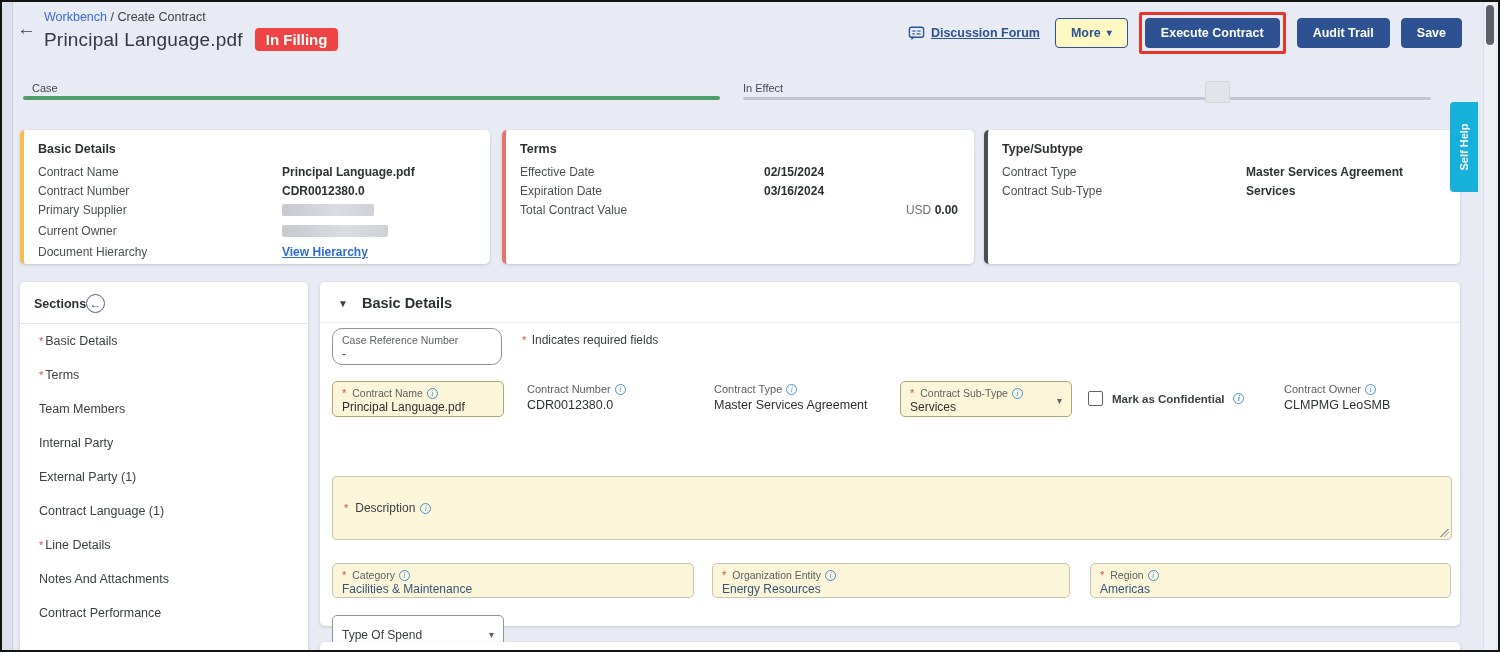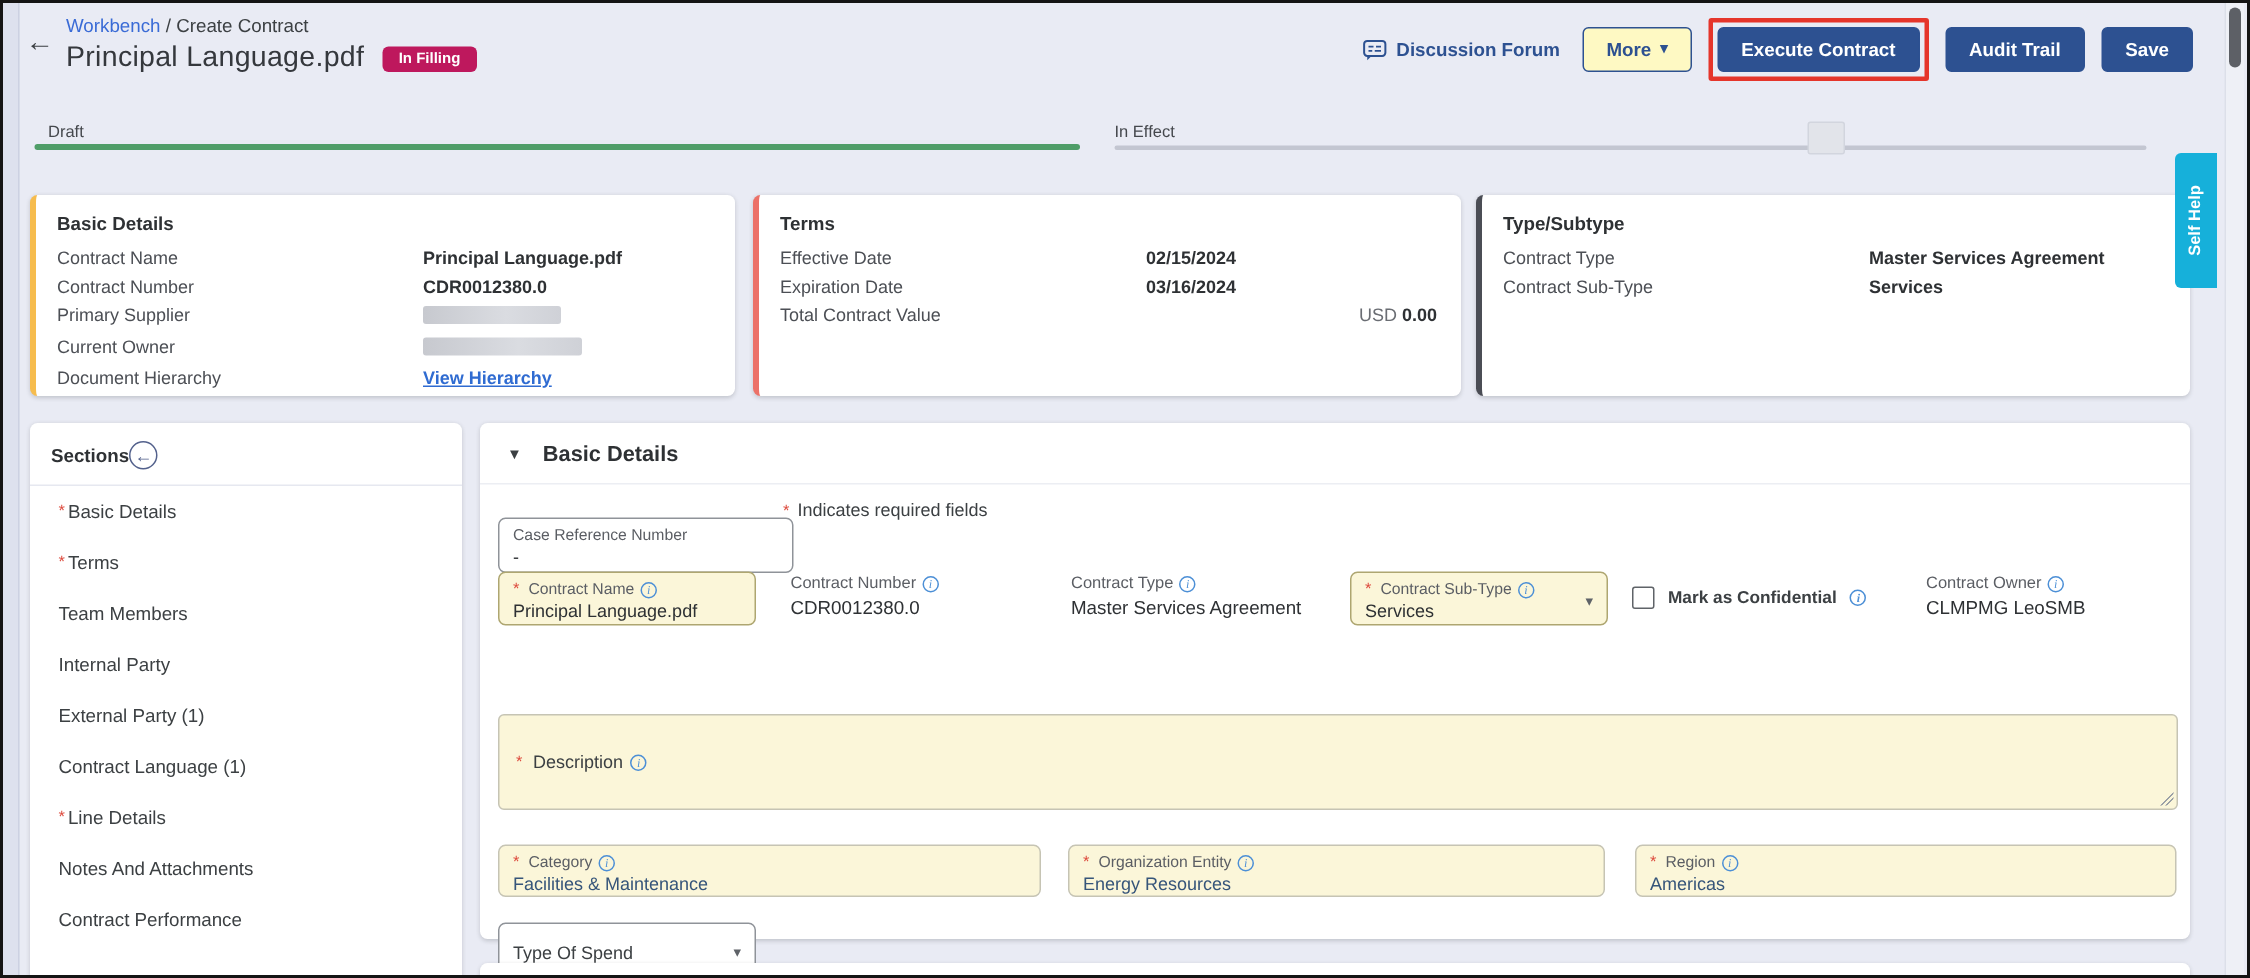--- a/index.html
+++ b/index.html
@@ -9,27 +9,27 @@
   .left-strip { position:absolute; left:0; top:0; width:11px; height:100%;
                 background:#dde1ee; border-right:1px solid #ccd1e2; }
 
   
   .back { position:absolute; left:15px; top:16px; font-size:19px; color:#3c4043; cursor:pointer; }
   .crumbs { position:absolute; left:42px; top:8px; font-size:12.5px; }
   .crumb-link { color:#3a6bd6; }
   .crumb-cur { color:#3c4043; }
   .title-row { position:absolute; left:42px; top:26px; display:flex; align-items:center; gap:12px; }
   .page-title { font-size:19px; color:#35383d; font-weight:500; letter-spacing:.2px; }
-  .badge { background:#be185d; color:#fff; font-size:10px; font-weight:bold;
+  .badge { background:#ef4444; color:#fff; font-size:15px; font-weight:bold;
            padding:3px 11px; border-radius:4px; }
 
   .toolbar { position:absolute; top:9px; right:36px; height:44px;
              display:flex; align-items:center; gap:11px; }
   .df { display:flex; align-items:center; gap:6px; color:#2d5191; font-size:12.5px;
-        font-weight:bold; margin-right:4px; cursor:pointer; }
+        font-weight:bold; margin-right:4px; cursor:pointer;text-decoration:underline; }
   .btn { height:30px; border-radius:4px; font-size:12.5px; font-weight:bold;
          display:flex; align-items:center; justify-content:center; padding:0 15px; cursor:pointer; }
   .btn-outline { background:#fef9c3; border:1px solid #2d5191; color:#2d5191; gap:6px; }
   .btn-solid { background:#2d5191; border:1px solid #2d5191; color:#fff; }
   .annot { border:3px solid #e5352b; padding:3px; border-radius:2px; }
   .caret { font-size:10px; line-height:1; }
 
   
   .stage-label { position:absolute; font-size:11px; color:#45484d; }
   .bar { position:absolute; border-radius:2px; }
@@ -149,21 +149,21 @@
       </div>
     </div>
     <div class="btn btn-solid">
       <span>Audit Trail</span>
     </div>
     <div class="btn btn-solid">
       <span>Save</span>
     </div>
   </div>
 
-  <div class="stage-label" style="left:30px; top:80px;">Draft</div>
+  <div class="stage-label" style="left:30px; top:80px;">Case</div>
   <div class="bar" style="left:21px; top:94px; width:697px; height:4px; background:#4f9d68;"></div>
   <div class="stage-label" style="left:741px; top:80px;">In Effect</div>
   <div class="bar" style="left:741px; top:95px; width:688px; height:3px; background:#c3c6d1;"></div>
   <div class="handle"></div>
 
   <div class="sum-card" style="left: 18px; width: 470px; border-left-color: rgb(246, 188, 78);">
     <div class="sum-title">Basic Details</div>
     <div class="kv">
       <span class="lbl">Contract Name</span>
       <span class="val">Principal Language.pdf</span>
@@ -247,21 +247,21 @@
   </div>
 
   <div class="mainpanel">
     <div class="mp-head">
       <span class="mp-caret">▼</span>
       <span class="mp-title">Basic Details</span>
     </div>
 
     <div style="position:relative; width:100%; height:100%;">
 
-      <div class="ffield" style="left:12px; top:22px; width:197px; height:37px;">
+      <div class="ffield" style="left:12px; top:5px; width:170px; height:37px;border-radius:10px;">
         <div class="flabel">
             <span>Case Reference Number</span>
           </div>
         <div class="fvalue">-</div>
       </div>
       <div class="note" style="left:202px; top:10px;">
         <span class="req">*</span>
         <span>Indicates required fields</span>
       </div>
 

